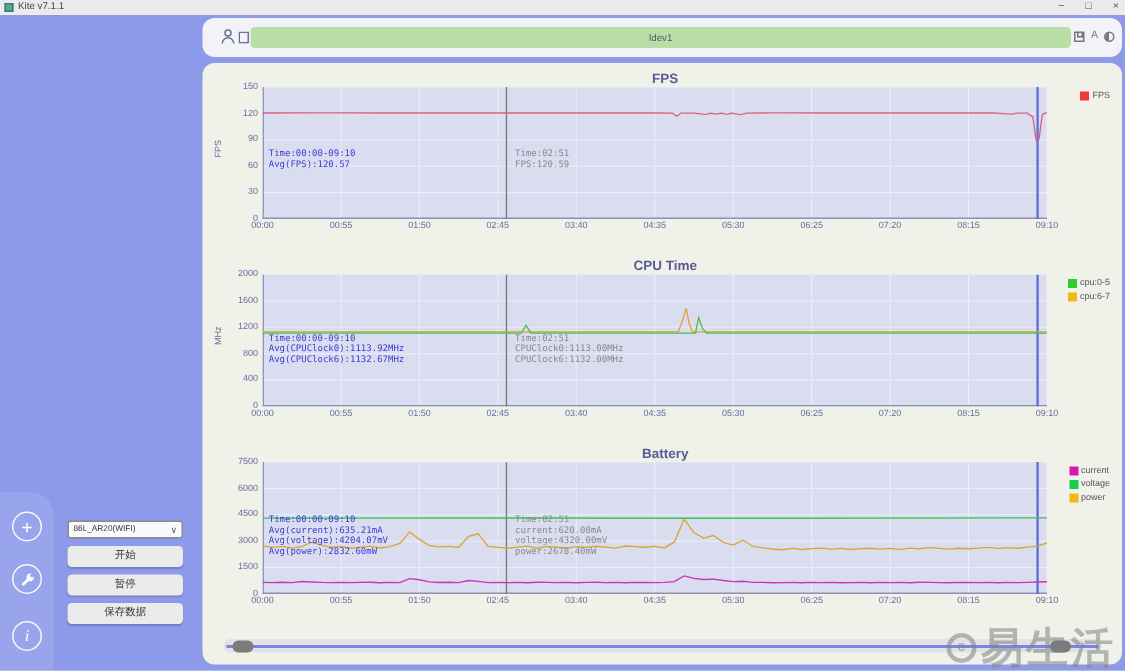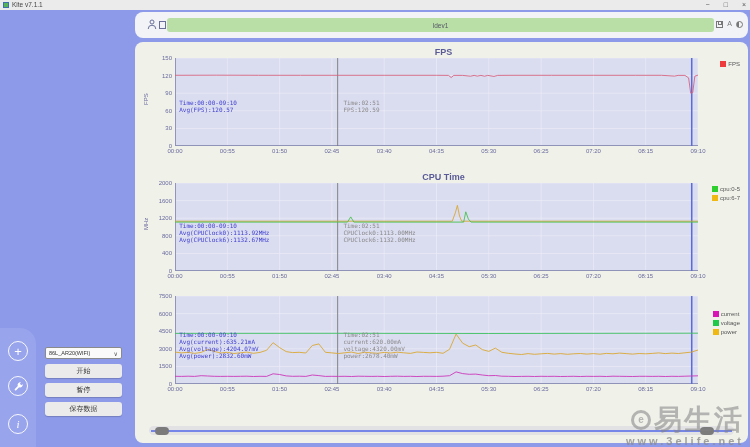--- a/index.html
+++ b/index.html
@@ -242,20 +242,21 @@
               <span class="sw" style="background: rgb(47, 206, 47);"></span>
               <span>cpu:0-5</span>
             </div>
             <div class="lgrow">
               <span class="sw" style="background: rgb(239, 184, 18);"></span>
               <span>cpu:6-7</span>
             </div>
           </div>
       </div>
       <div class="chart-block">
+        <div class="chart-title">Battery</div>
         <div class="plot-outer">
           <div class="plot">
               <svg viewBox="0 0 545 88" preserveAspectRatio="none">
                 <line x1="0" y1="70.4" x2="545" y2="70.4" stroke="#eceef8" stroke-width="0.7"></line>
                 <line x1="0" y1="52.8" x2="545" y2="52.8" stroke="#eceef8" stroke-width="0.7"></line>
                 <line x1="0" y1="35.2" x2="545" y2="35.2" stroke="#eceef8" stroke-width="0.7"></line>
                 <line x1="0" y1="17.599999999999994" x2="545" y2="17.599999999999994" stroke="#eceef8" stroke-width="0.7"></line>
                 <line x1="0" y1="0" x2="545" y2="0" stroke="#eceef8" stroke-width="0.7"></line>
                 <line x1="54.5" y1="0" x2="54.5" y2="88" stroke="#eceef8" stroke-width="0.7"></line>
                 <line x1="109" y1="0" x2="109" y2="88" stroke="#eceef8" stroke-width="0.7"></line>
@@ -328,17 +329,16 @@
         <div class="thumb left"></div>
         <div class="thumb right"></div>
       </div>
     </div>
 
     <div class="watermark">
       <div class="wm-row">
         <span class="wm-circle">e</span>
         <span class="wm-logo">易生活</span>
       </div>
-      <div class="wm-url">www.3elife.net</div>
     </div>
 
   </div>
 </div>
 
 </body></html>

